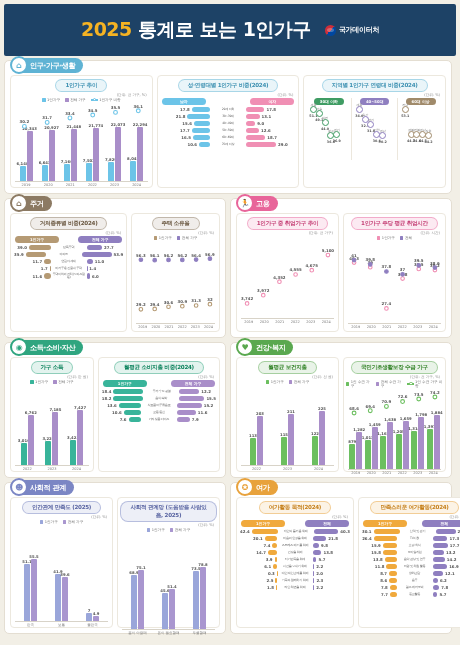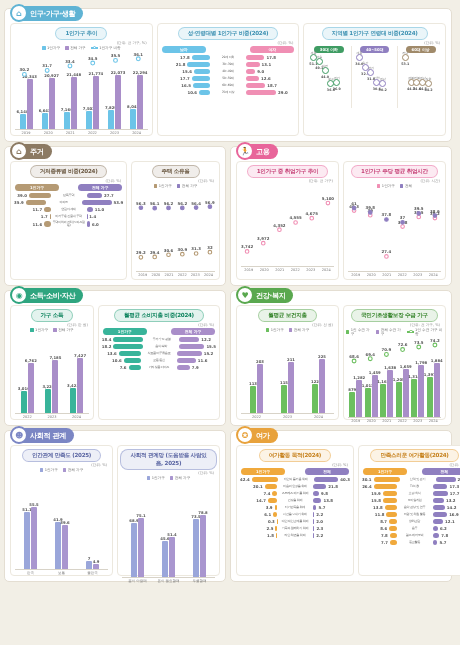--- a/index.html
+++ b/index.html
@@ -97,20 +97,30 @@
 
   
   svg { display:block; overflow:visible; }
   .lbl { font-size:3.9px; font-weight:bold; fill:#555; }
 </style>
 </head>
 <body>
 
 <div class="page">
 
+  <div class="header">
+    <div class="header-title">
+      <span class="yr">2025</span>
+      <span>통계로 보는 1인가구</span>
+    </div>
+    <div class="brand">
+      <span class="brand-mark"></span>
+      <span class="brand-text">국가데이터처</span>
+    </div>
+  </div>
 
   <div class="grid" id="body-grid">
       <div class="row">
         <div class="section sec-full" style="height: 134px;">
           <div class="sec-tab" style="background: rgb(95, 179, 212);">
             <span class="sec-ico" style="color: rgb(95, 179, 212);">⌂</span>
             <span>인구·가구·생활</span>
           </div>
           <div class="panels">
             <div class="panel">

